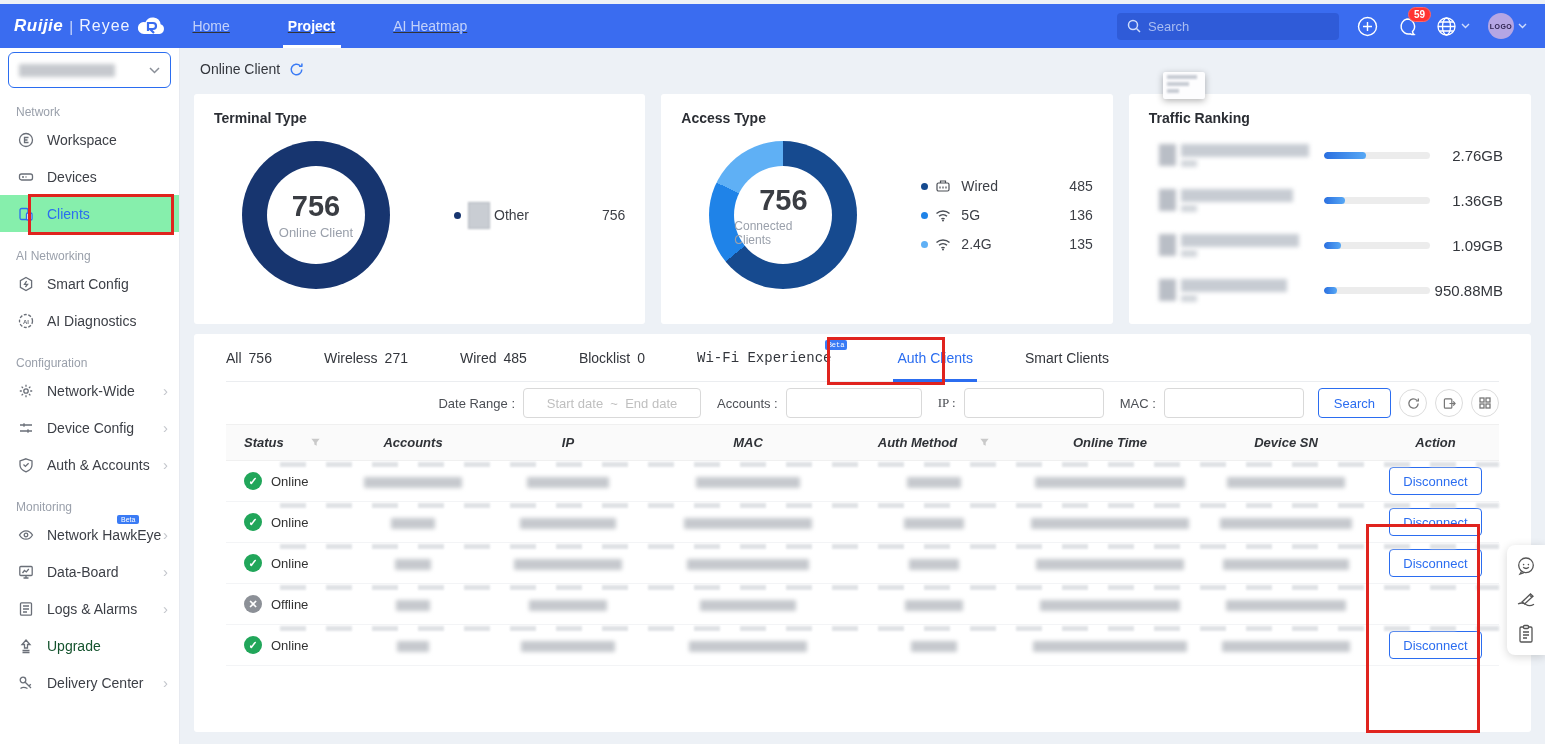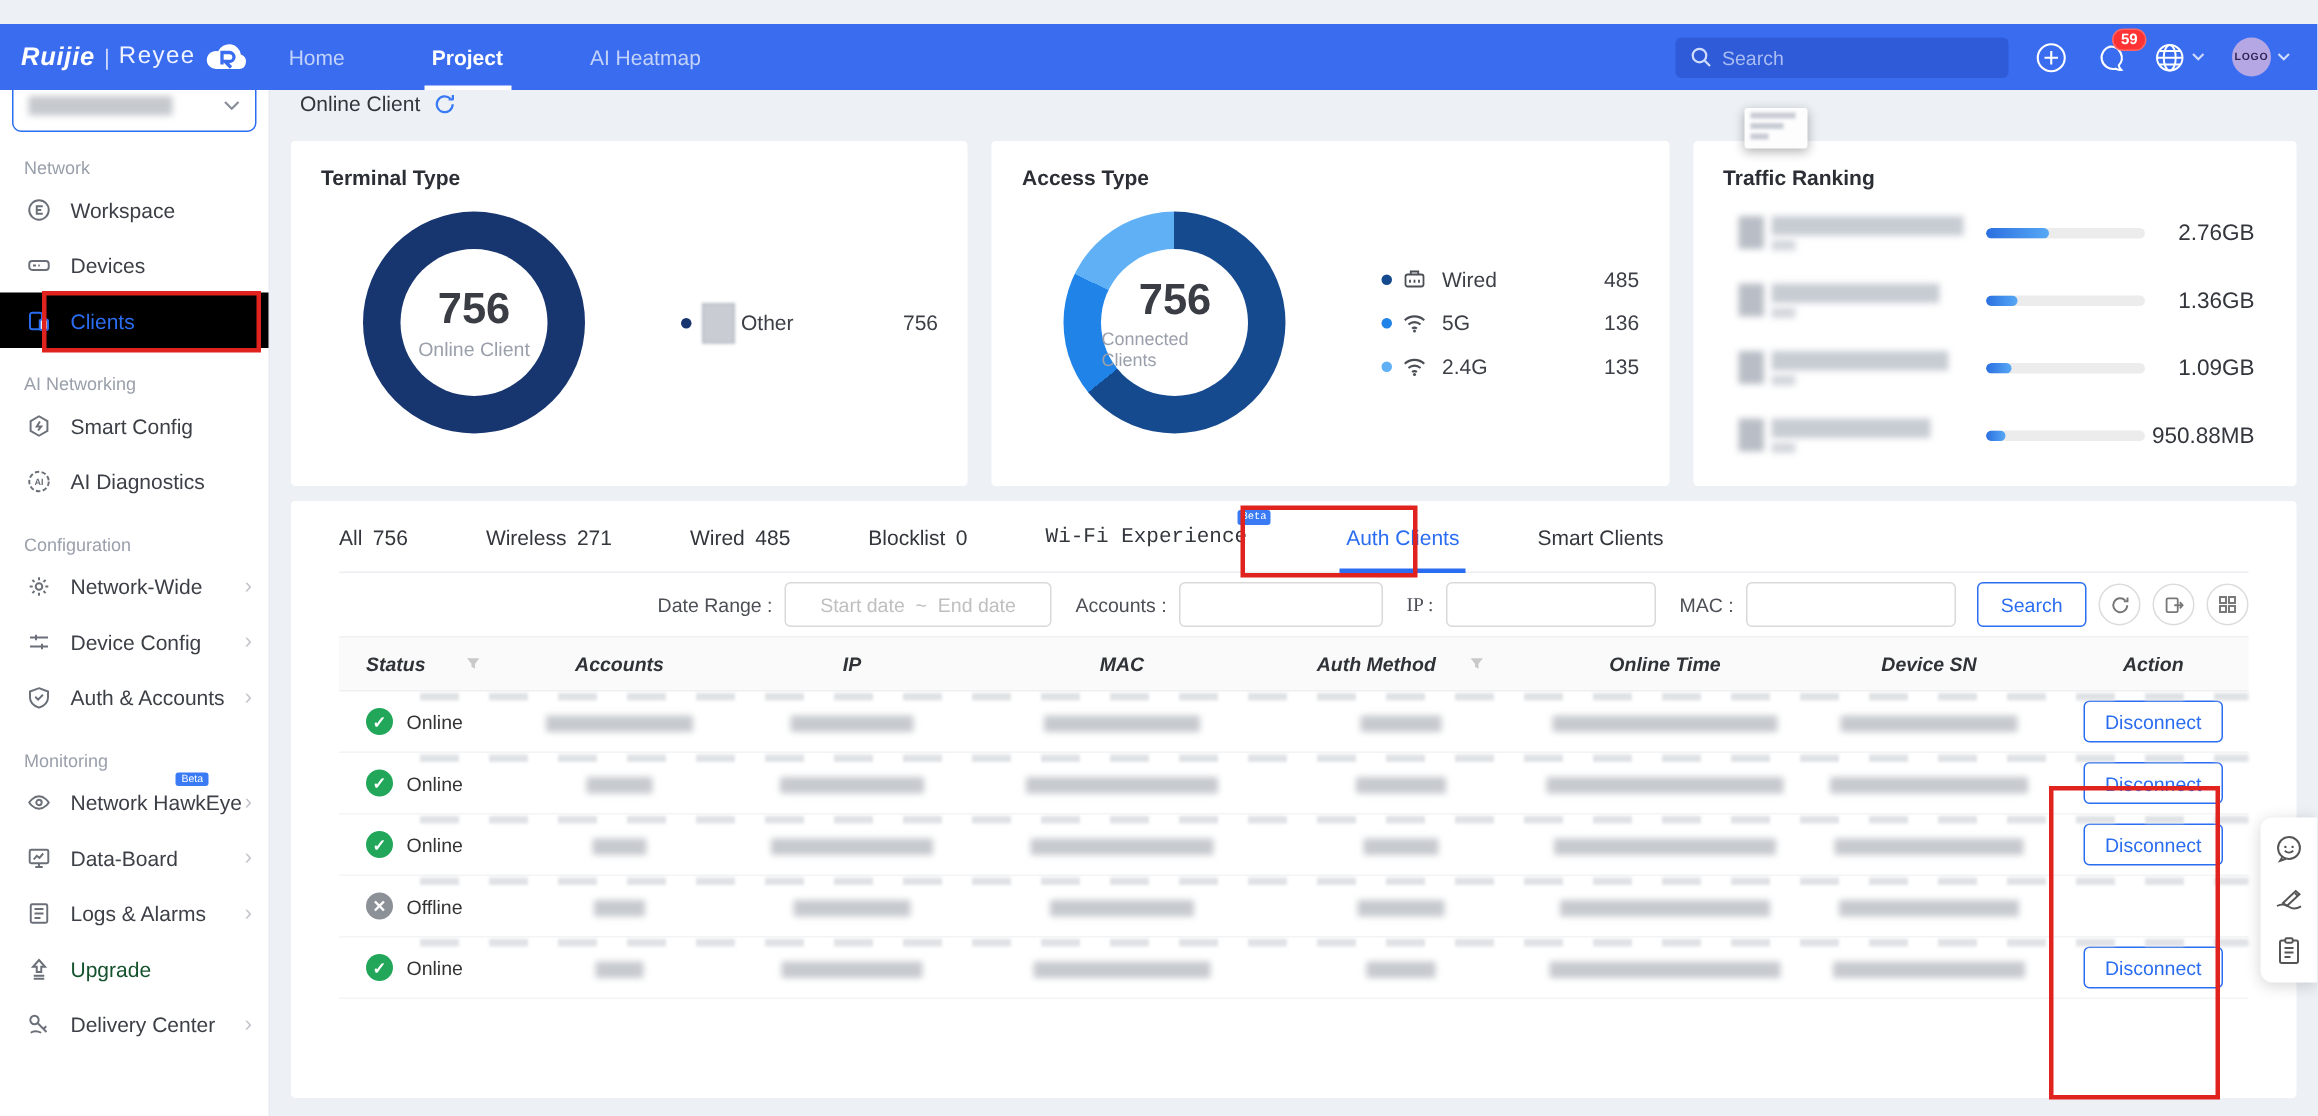--- a/index.html
+++ b/index.html
@@ -1,45 +1,45 @@
 <!DOCTYPE html>
 <html><head>
 <meta charset="utf-8">
 <style>
   * { margin:0; padding:0; box-sizing:border-box; }
   html,body { width:1545px; height:744px; }
   body { position:relative; background:#edf1f6; font-family:"Liberation Sans",sans-serif; overflow:hidden; color:#333; }
   svg { display:block; }
 
   
-  .navbar { position:absolute; top:16px; left:0; right:0; height:44px; background:#3a6cf0; display:flex; align-items:center; z-index:10; }
+  .navbar { position:absolute; top:4px; left:0; right:0; height:44px; background:#3a6cf0; display:flex; align-items:center; z-index:10; }
   .brand { display:flex; align-items:center; gap:6px; padding:0 14px; min-width:180px; }
   .brand-primary { color:#fff; font-weight:bold; font-style:italic; font-size:17px; letter-spacing:.5px; }
   .brand-sep { color:#cdd9fb; font-size:15px; font-weight:300; }
   .brand-secondary { color:#eef3ff; font-size:16px; letter-spacing:1px; }
-  .nav-items { display:flex; align-items:center; gap:58px; margin-left:12px; height:100%; }
+  .nav-items { display:flex; align-items:center; gap:58px; margin-left:12px; height:100%;text-decoration:underline; }
   .nav-item { color:#c3d2fa; font-size:14px; height:100%; display:flex; align-items:center; position:relative; cursor:pointer; }
   .nav-item.active { color:#fff; font-weight:bold; }
   .nav-item.active::after { content:""; position:absolute; bottom:0; left:50%; transform:translateX(-50%); width:58px; height:3px; background:#fff; }
   .nav-right { margin-left:auto; display:flex; align-items:center; gap:18px; padding-right:18px; }
   .search-pill { width:222px; height:27px; background:#2f5bd8; border-radius:4px; display:flex; align-items:center; gap:7px; padding:0 10px; }
   .search-pill input { background:transparent; border:none; outline:none; color:#dfe8ff; font-size:13px; width:100%; }
   .search-pill input::placeholder { color:#a9bdf2; }
   .nav-icon { position:relative; display:flex; align-items:center; cursor:pointer; }
   .badge { position:absolute; top:-9px; left:12px; background:#f33; color:#fff; font-size:10px; padding:1px 5px; border-radius:8px; font-weight:bold; border:1px solid #f66; }
   .avatar-wrap { display:flex; align-items:center; gap:4px; }
   .avatar { width:26px; height:26px; border-radius:50%; background:#b5a6e4; color:#2e2452; font-size:7px; font-weight:bold; display:flex; align-items:center; justify-content:center; letter-spacing:.5px; }
 
   
   .sidebar { position:absolute; top:44px; left:0; bottom:0; width:180px; background:#fff; border-right:1px solid #e7eaf0; z-index:5; }
   .net-select { margin:8px 8px 0; height:36px; border:1px solid #2b6df0; border-radius:6px; display:flex; align-items:center; justify-content:space-between; padding:0 10px; cursor:pointer; }
   .side-group-label { margin:17px 0 2px 16px; font-size:12px; color:#9aa0ab; }
   .side-item { height:37px; display:flex; align-items:center; gap:13px; padding-left:18px; font-size:14px; color:#3c3f46; position:relative; cursor:pointer; }
   .side-item .chev { position:absolute; right:11px; color:#c3c6cc; font-size:15px; }
-  .side-item.active { background:#000000; color:#2b6df0; }
+  .side-item.active { background:#86efac; color:#2b6df0; }
   .side-item.active svg { stroke:#2b6df0; }
   .side-item svg { stroke:#6a6f78; }
   .side-item.dim { color:#14532d; }
   .beta-badge { position:absolute; top:-1px; left:117px; background:#3a7bf5; color:#fff; font-size:7px; padding:1px 4px; border-radius:2px; }
 
   
   .main { position:absolute; top:44px; left:180px; right:0; bottom:0; padding:0 14px; overflow:hidden; }
   .page-head { height:50px; display:flex; align-items:center; gap:9px; padding-left:6px; font-size:14px; color:#33363c; }
   .cards-row { display:flex; gap:16px; height:230px; }
   .card { background:#fff; border-radius:3px; flex:1; padding:16px 20px; }

